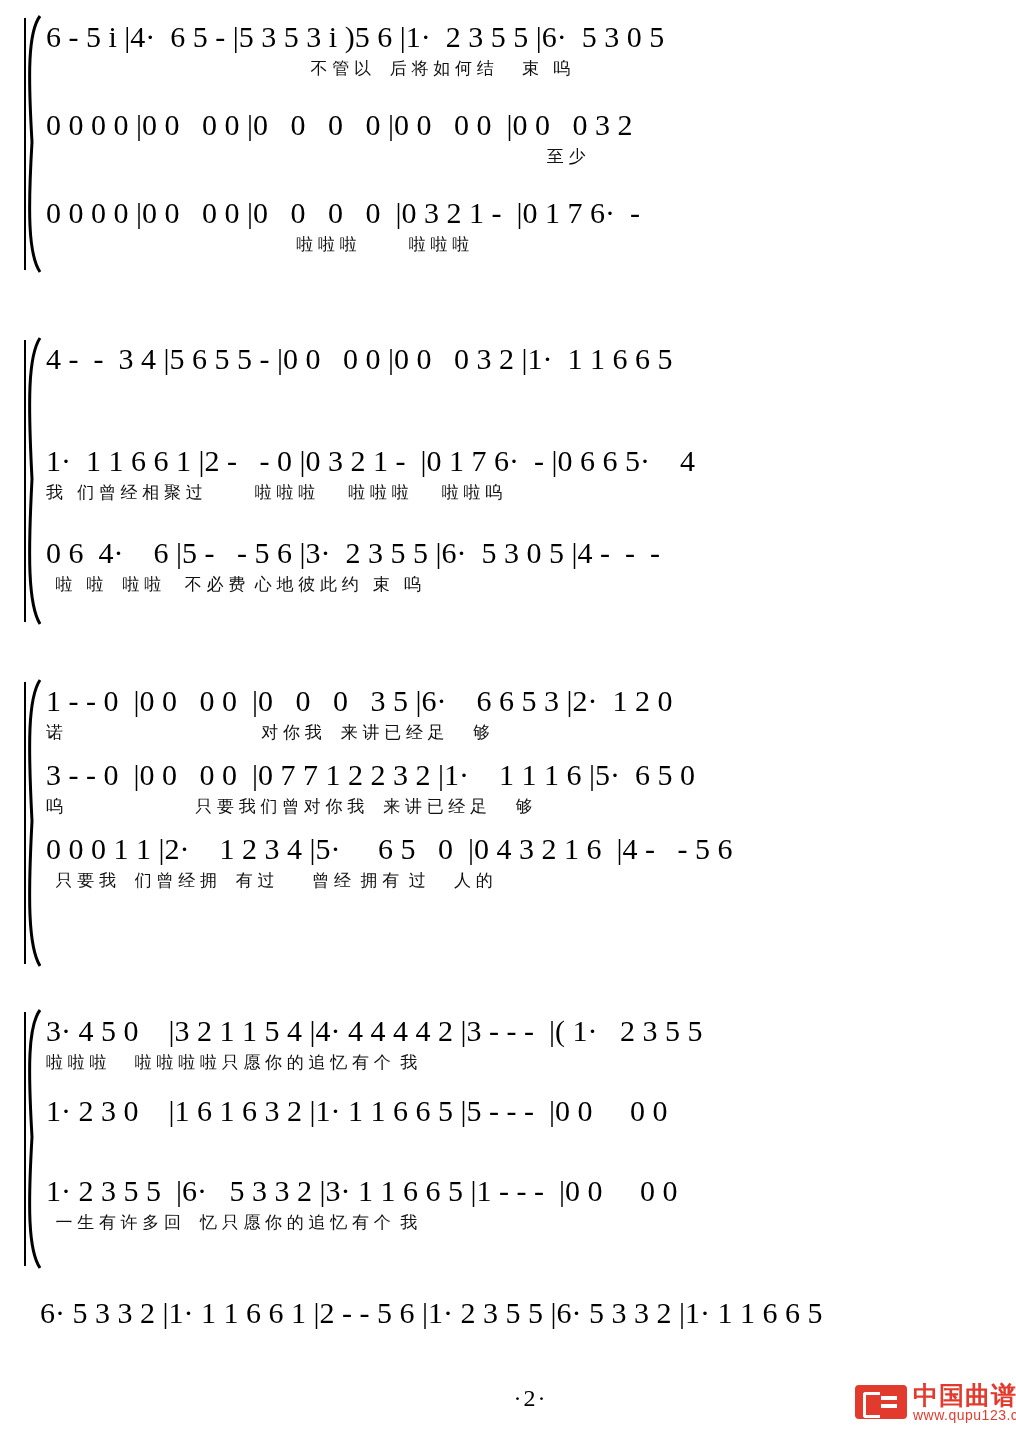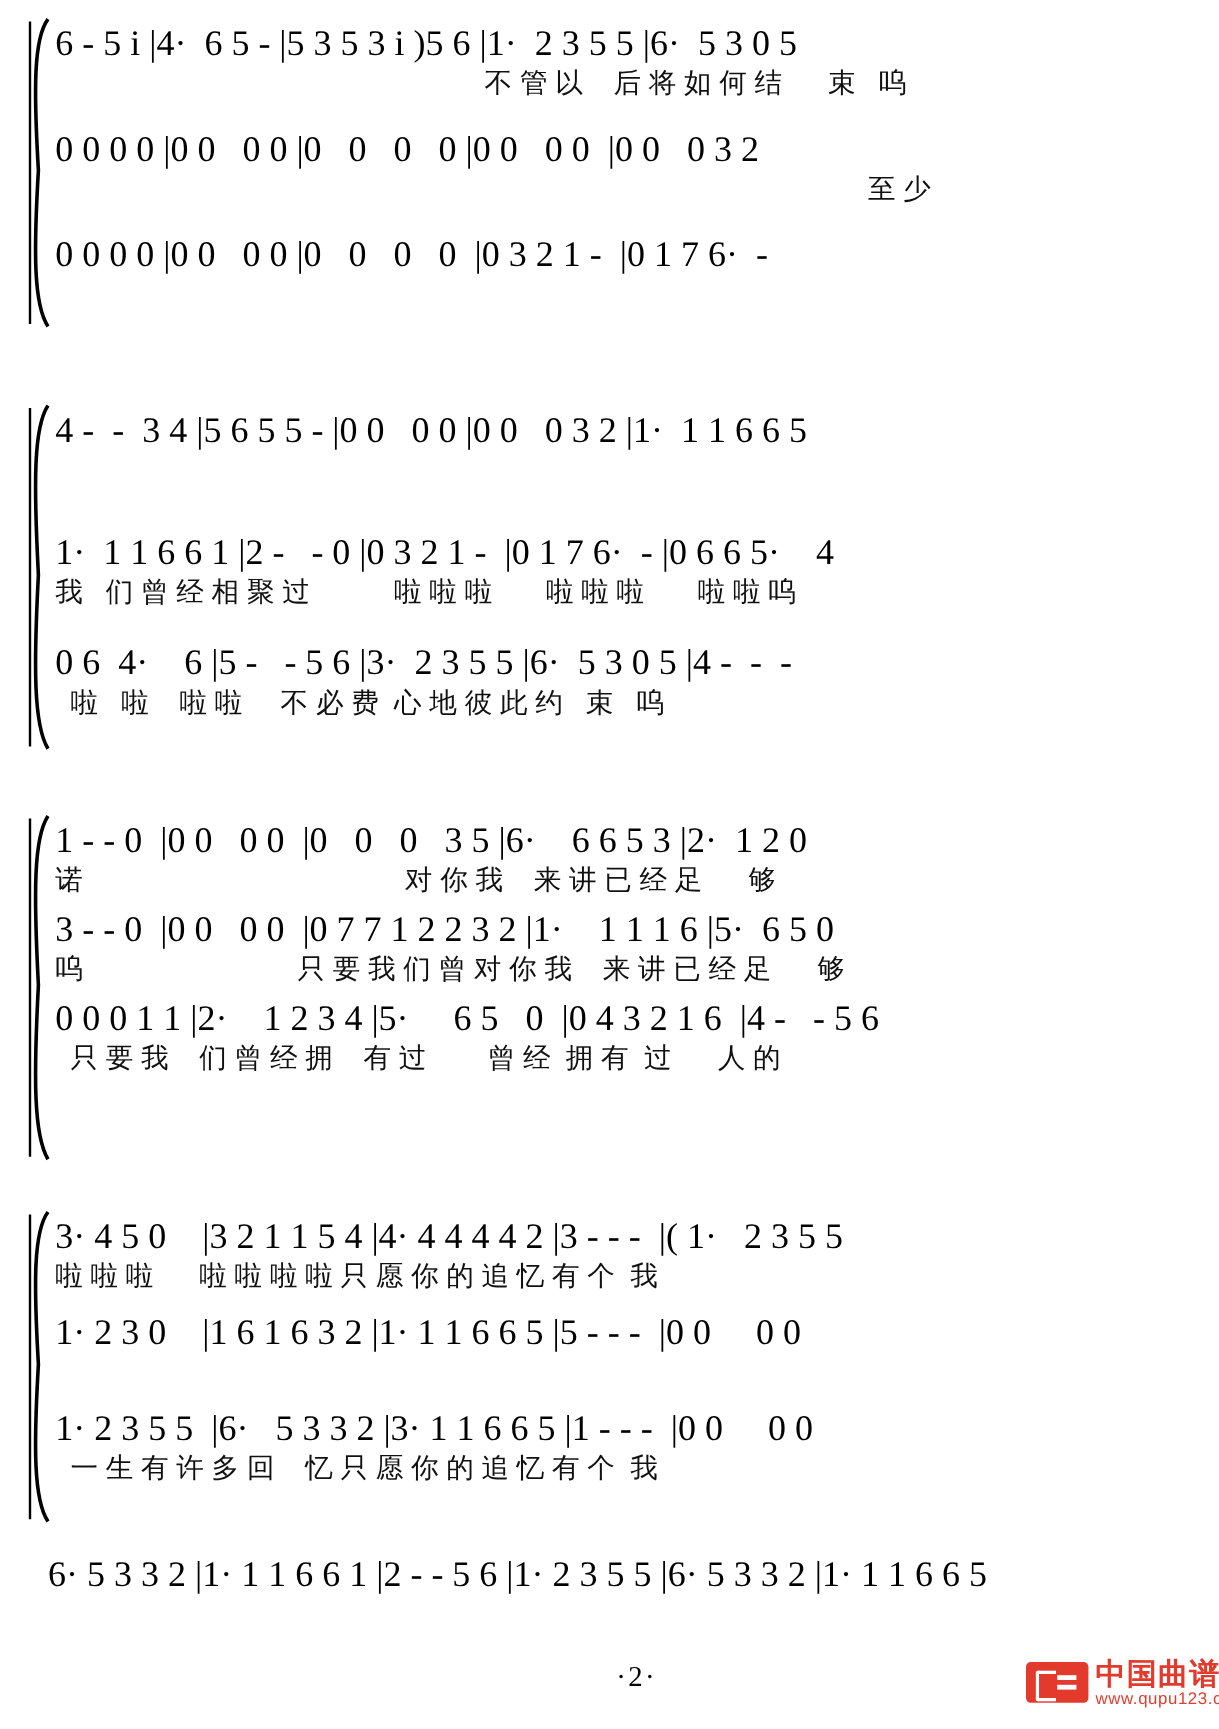--- a/index.html
+++ b/index.html
@@ -58,21 +58,21 @@
     white-space: pre;
     line-height: 46px;
   }
   .lyrics {
     position: absolute;
     left: 0;
     top: 40px;
     width: 948px;
     height: 30px;
     font-family: "Liberation Sans", sans-serif;
-    font-size: 23px;
+    font-size: 17px;
     white-space: pre;
     line-height: 30px;
     color: #111;
   }
 
   
 
   
   .page-number {
     position: absolute;
@@ -158,20 +158,21 @@
       <div class="lyrics">                                                        不 管 以    后 将 如 何 结      束   呜</div>
     </div>
 
     <div class="staff" style="margin-top:14px;">
       <div class="notes">0 0 0 0 |0 0   0 0 |0   0   0   0 |0 0   0 0  |0 0   0 3 2</div>
       <div class="lyrics">                                                                                                          至 少</div>
     </div>
 
     <div class="staff" style="margin-top:14px;">
       <div class="notes">0 0 0 0 |0 0   0 0 |0   0   0   0  |0 3 2 1 -  |0 1 7 6·  -</div>
+      <div class="lyrics">                                                     啦 啦 啦           啦 啦 啦</div>
     </div>
   </div>
 
   <div class="system" style="top:336px;">
     <div class="brace" style="height:290px;">
       <svg width="22" height="290" viewBox="0 0 22 290" aria-hidden="true">
         <path d="M18 2 C6 20, 6 66, 10 143 C6 220, 6 268, 18 288" fill="none" stroke="#000" stroke-width="3"></path>
         <path d="M3 4 L3 286" stroke="#000" stroke-width="2" fill="none"></path>
       </svg>
     </div>

